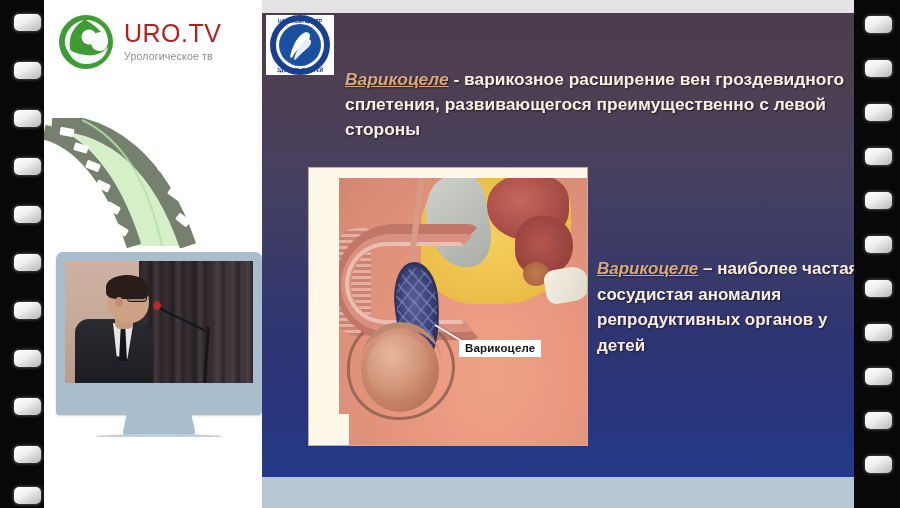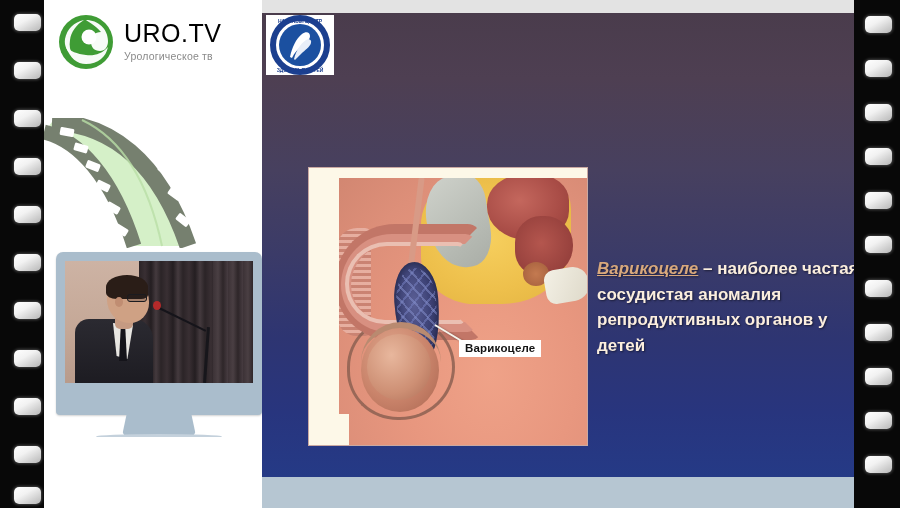--- a/index.html
+++ b/index.html
@@ -22,21 +22,21 @@
   .filmstrip.right .sprocket { left:11px; transform:none; }
 
   
   #leftpanel {
     position:absolute; left:44px; top:0; width:218px; height:508px;
     background:#ffffff; z-index:10; overflow:hidden;
   }
   #brandrow { position:absolute; left:14px; top:14px; width:200px; height:62px; }
   #brandlogo { position:absolute; left:0; top:0; width:56px; height:56px; }
   #brandtext { position:absolute; left:66px; top:4px; }
-  #brandtitle { font-size:25px; color:#000000; letter-spacing:0.5px; line-height:30px; font-weight:400; }
+  #brandtitle { font-size:25px; color:#b91c1c; letter-spacing:0.5px; line-height:30px; font-weight:400; }
   #brandsub { font-size:10.5px; color:#8a8a8a; letter-spacing:0.2px; margin-top:2px; }
 
   
   #reel { position:absolute; left:-6px; top:118px; width:230px; height:130px; }
 
   
   #monitor { position:absolute; left:12px; top:252px; width:206px; height:192px; }
   #monbody {
     position:absolute; left:0; top:0; width:206px; height:163px;
     background:#aabdcc; border-radius:7px 7px 4px 4px;
@@ -279,20 +279,23 @@
         <circle cx="34" cy="30" r="21" fill="#1b50a0"></circle>
         <path d="M24 42 C26 32 30 24 36 19 C40 16 44 17 44 21 C44 25 40 28 36 31 C32 34 28 38 26 43 Z" fill="#ffffff"></path>
         <path d="M28 44 C30 36 34 29 40 25 C43 23 46 25 45 28 C44 32 39 35 35 39 C32 42 30 44 29 45 Z" fill="#e8eef8"></path>
         <g fill="#1b3f8f" font-size="5" font-family="Liberation Sans, sans-serif" font-weight="bold">
           <text x="34" y="8" text-anchor="middle">НАУЧНЫЙ ЦЕНТР</text>
           <text x="34" y="57" text-anchor="middle">ЗДОРОВЬЯ ДЕТЕЙ</text>
         </g>
       </svg>
     </div>
 
+    <div id="title">
+      <span class="kw">Варикоцеле</span><span> - </span><span>варикозное расширение вен гроздевидного сплетения, развивающегося преимущественно с левой стороны</span>
+    </div>
 
     <div id="anat">
       <div class="an" id="an-skin"></div>
       <div class="an" id="an-fat"></div>
       <div class="an" id="an-pelvisgray"></div>
       <div class="an" id="an-bladder"></div>
       <div class="an" id="an-rectum"></div>
       <div class="an" id="an-prostate"></div>
       <div class="an" id="an-pubis"></div>
       <div class="an" id="an-corpus"></div>

